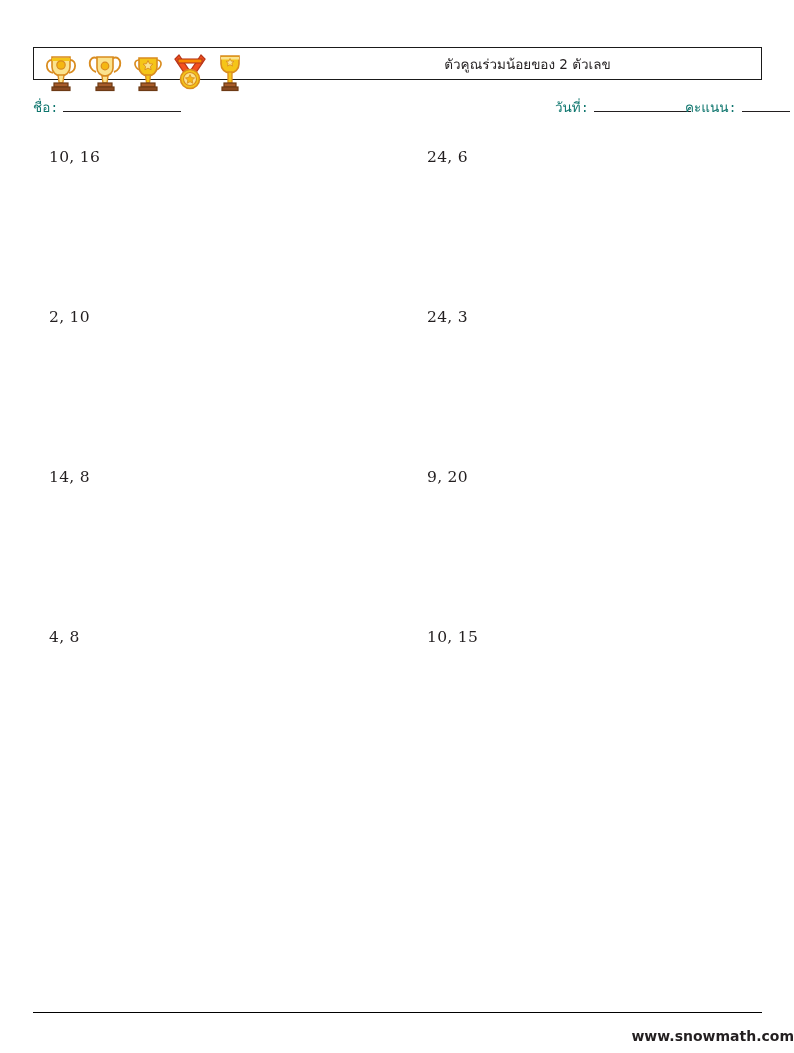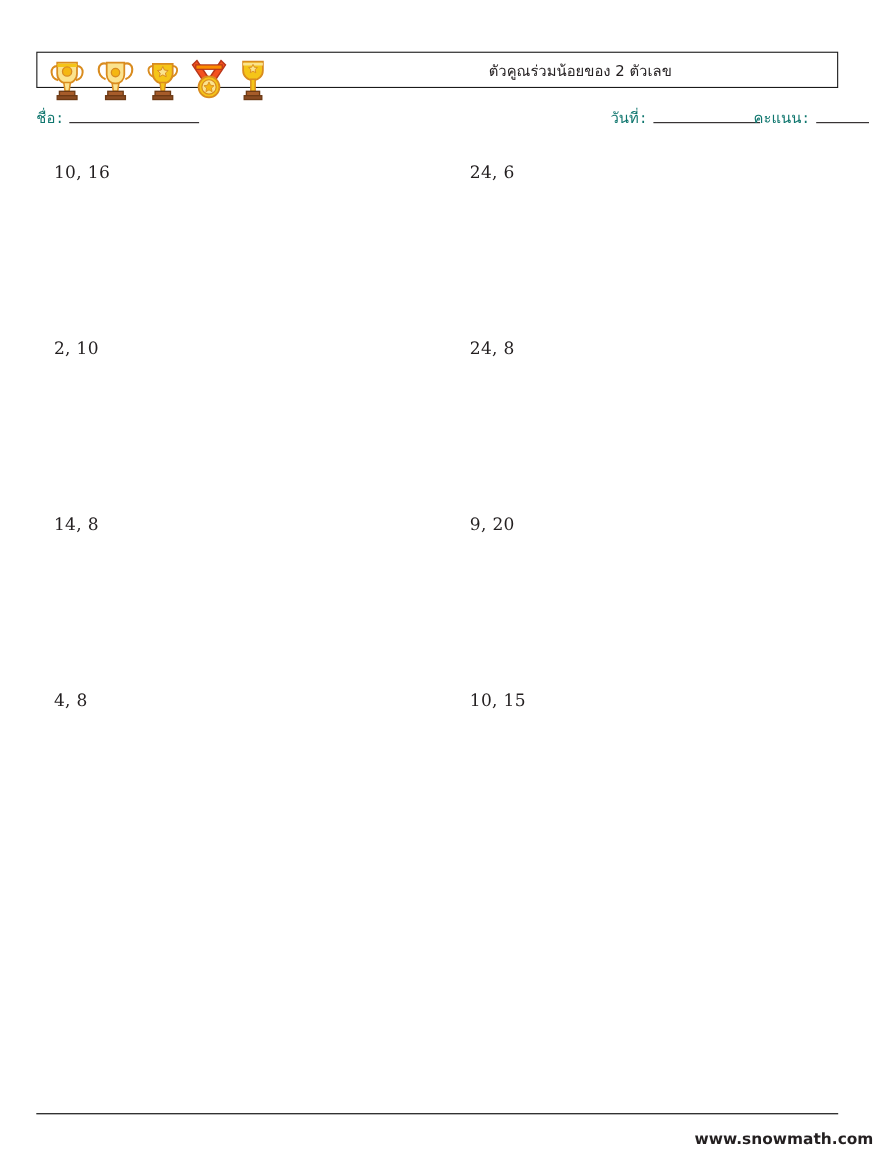--- a/index.html
+++ b/index.html
@@ -205,21 +205,21 @@
 
 <div class="problems">
 
   <div class="prob-row">
     <div class="prob-cell col-left">10, 16</div>
     <div class="prob-cell col-right">24, 6</div>
   </div>
 
   <div class="prob-row">
     <div class="prob-cell col-left">2, 10</div>
-    <div class="prob-cell col-right">24, 8</div>
+    <div class="prob-cell col-right">24, 3</div>
   </div>
 
   <div class="prob-row">
     <div class="prob-cell col-left">14, 8</div>
     <div class="prob-cell col-right">9, 20</div>
   </div>
 
 
   <div class="prob-row">
     <div class="prob-cell col-left">4, 8</div>

